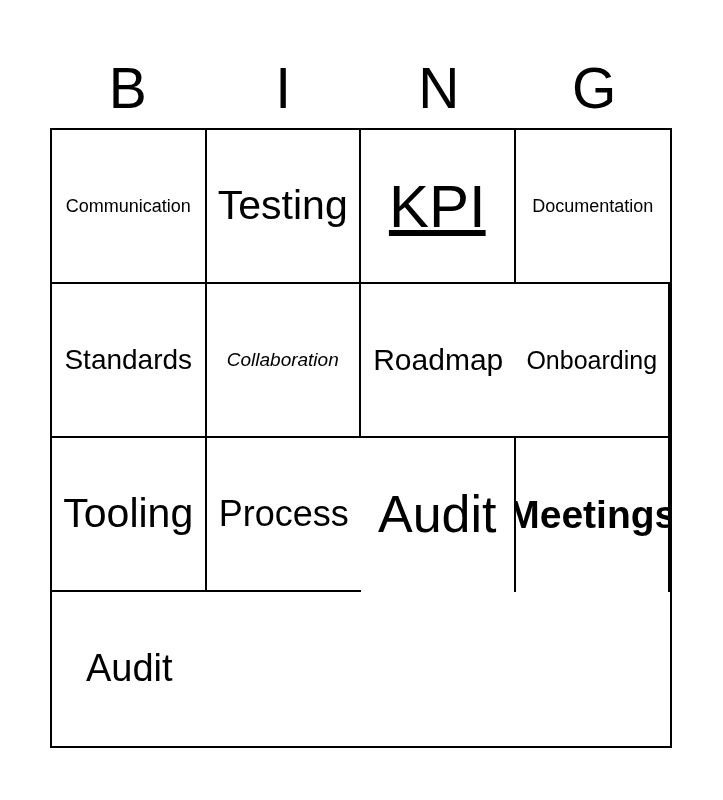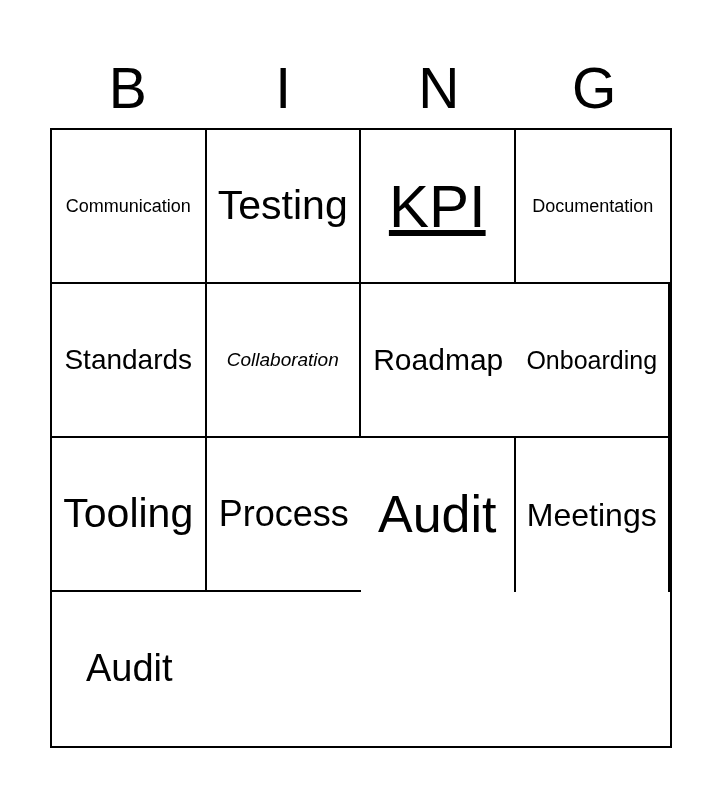--- a/index.html
+++ b/index.html
@@ -103,18 +103,18 @@
       <span class="cell-text" style="font-size: 41px;">Tooling</span>
     </div>
   <div class="cell last-col">
       <span class="cell-text" style="font-size: 36px;">Process</span>
     </div>
 
   <div class="cell last-row">
       <span class="cell-text" style="font-size: 52px;">Audit</span>
     </div>
   <div class="cell last-row">
-      <span class="cell-text" style="font-size: 32px;">Meetings</span>
+      <span class="cell-text" style="font-size: 39px; font-weight: bold;">Meetings</span>
     </div>
   <div class="cell last-row last-col">
       <span class="cell-text" style="font-size: 38px;">Audit</span>
     </div>
 </div>
 
 </body></html>

